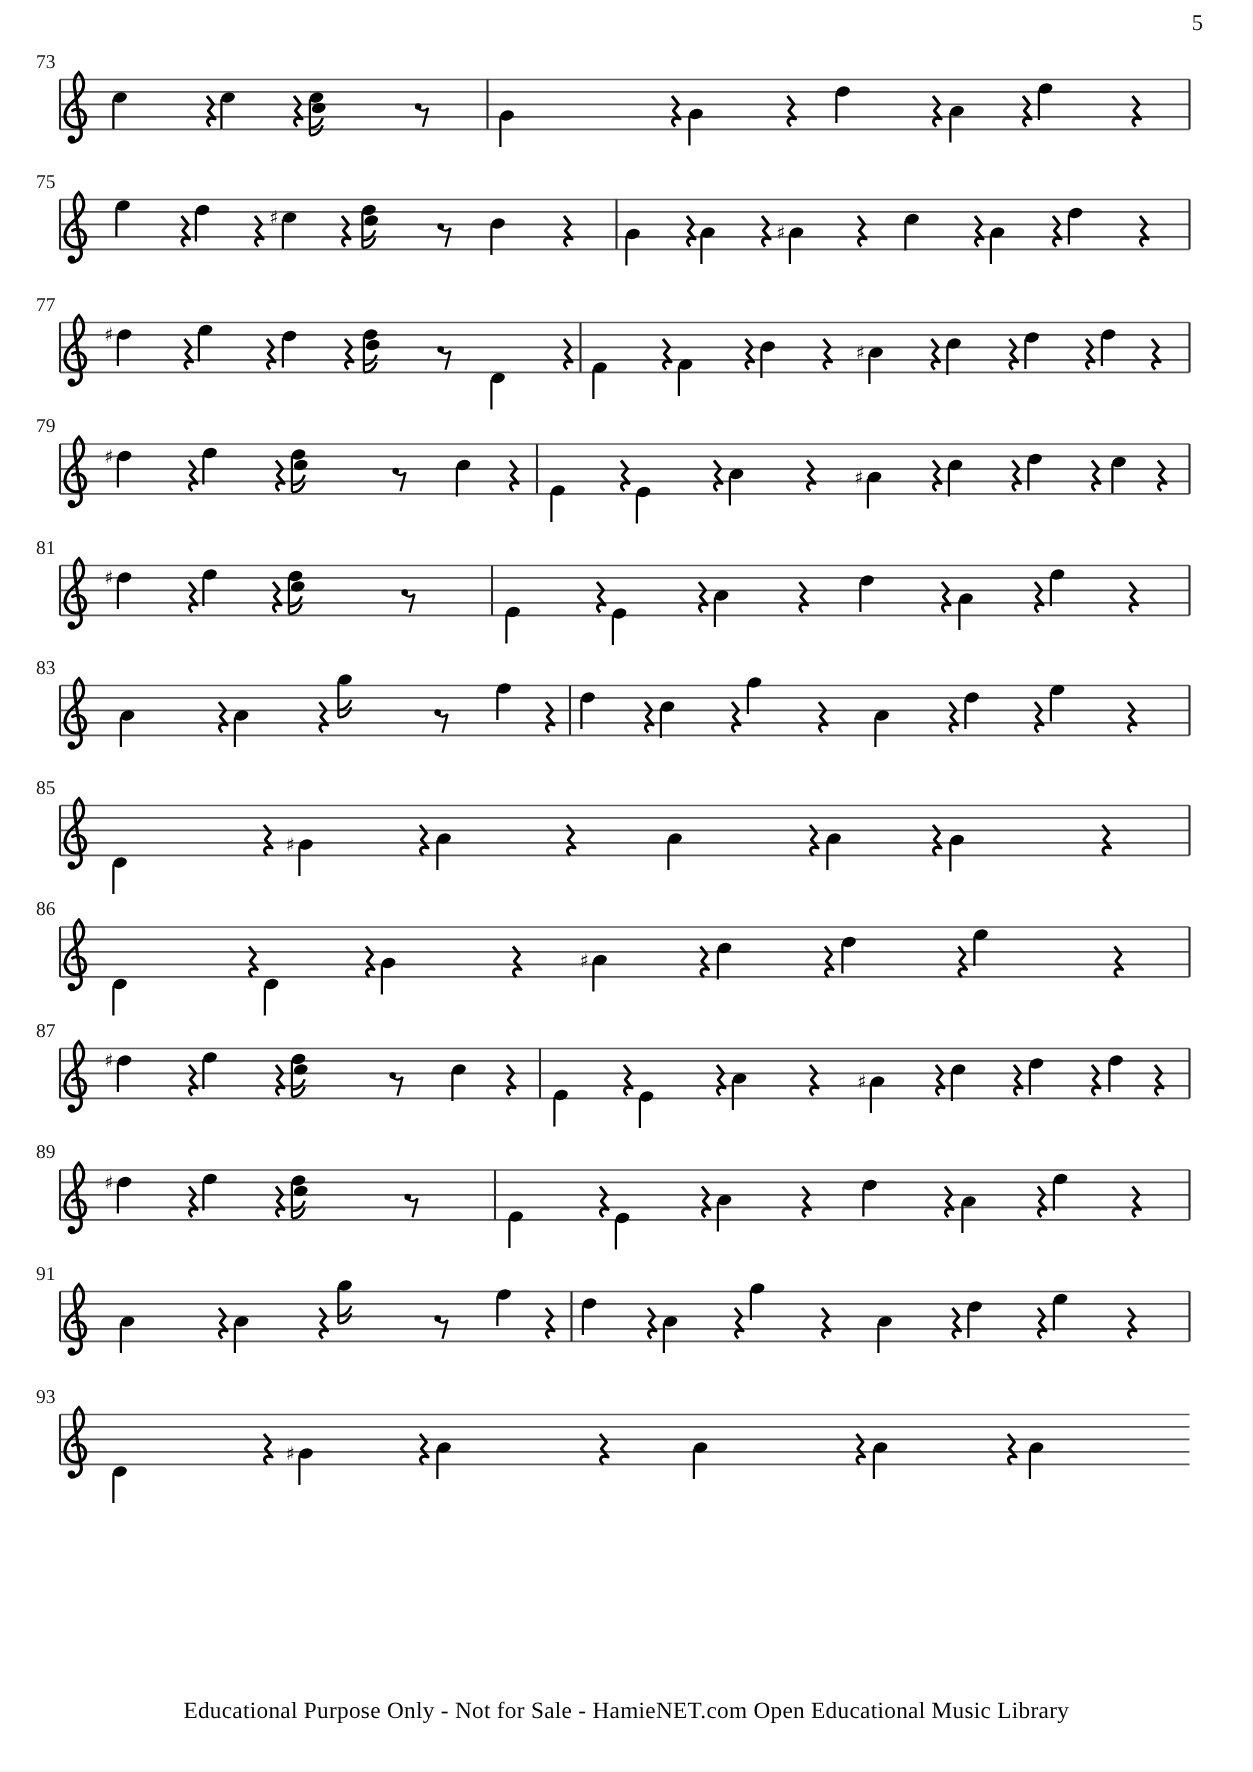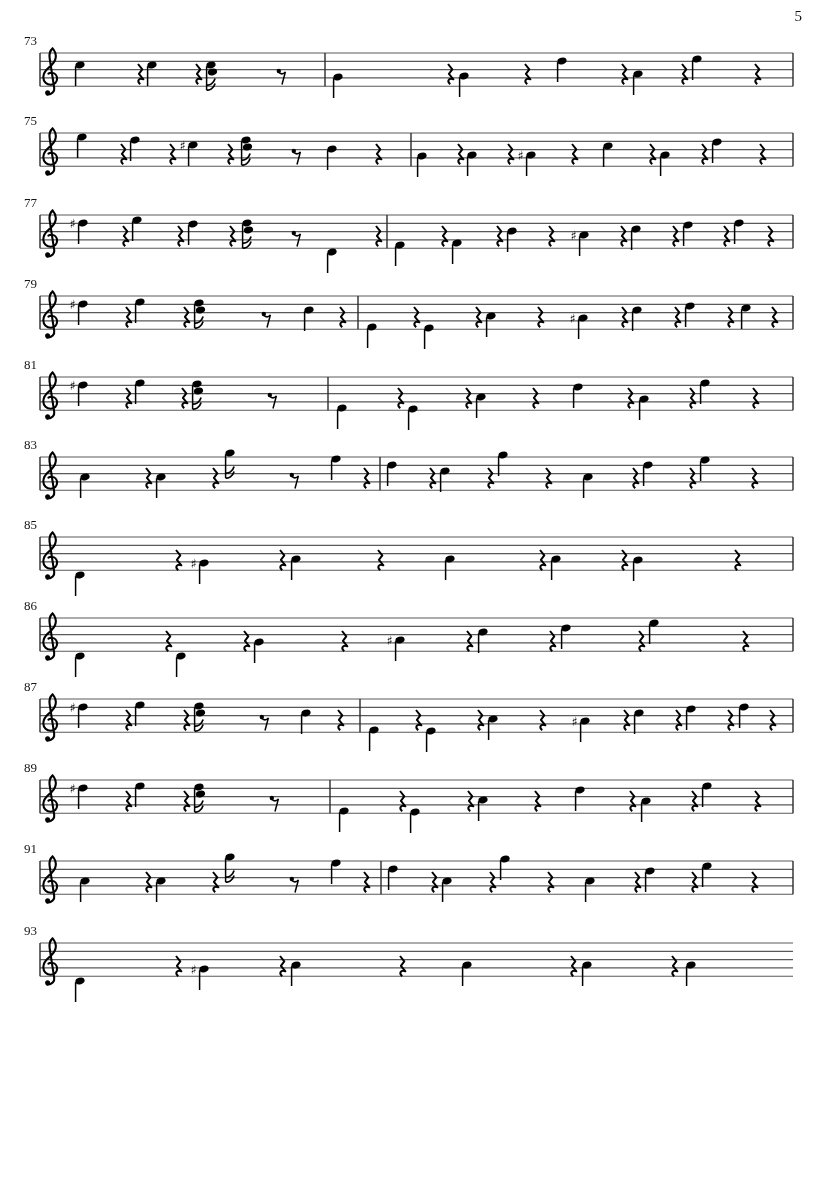--- a/index.html
+++ b/index.html
@@ -999,13 +999,14 @@
         </g>
         <g>
           <path d="M672,956 l4.3,5.4 l-3.4,4.4 l4.5,5.5 c-4.8,-1.6 -6.8,1.6 -3.2,5" stroke="#000000" stroke-width="2" fill="none" stroke-linejoin="round"></path>
         </g>
         <g>
           <ellipse cx="691" cy="965" rx="4.7" ry="3.3" transform="rotate(-18 691 965)" fill="#000000"></ellipse>
           <line x1="686.6" x2="686.6" y1="966.2" y2="986" stroke="#000000" stroke-width="1.5"></line>
         </g>
       </g>
     </svg>
+  <div class="footer">Educational Purpose Only - Not for Sale - HamieNET.com Open Educational Music Library</div>
 </div>
 
 </body></html>

